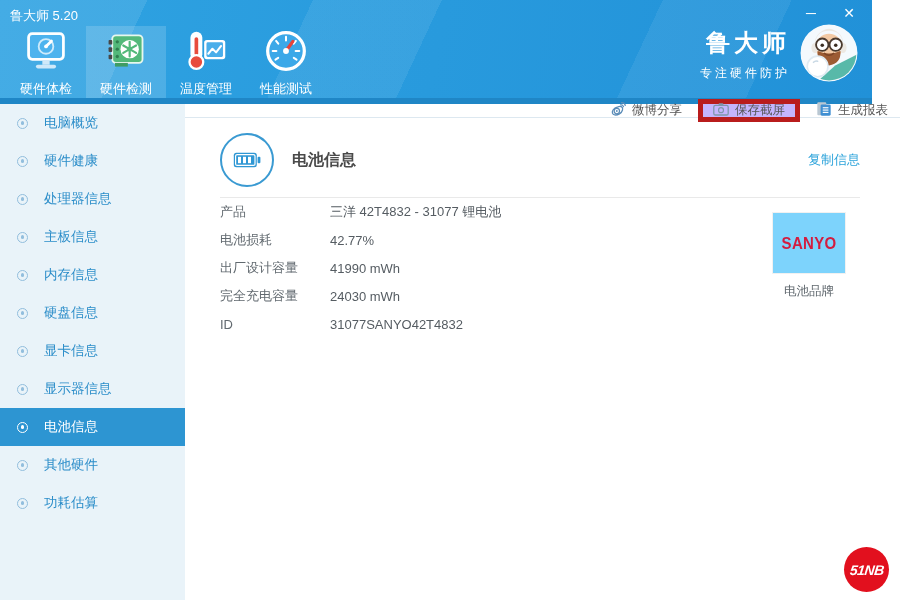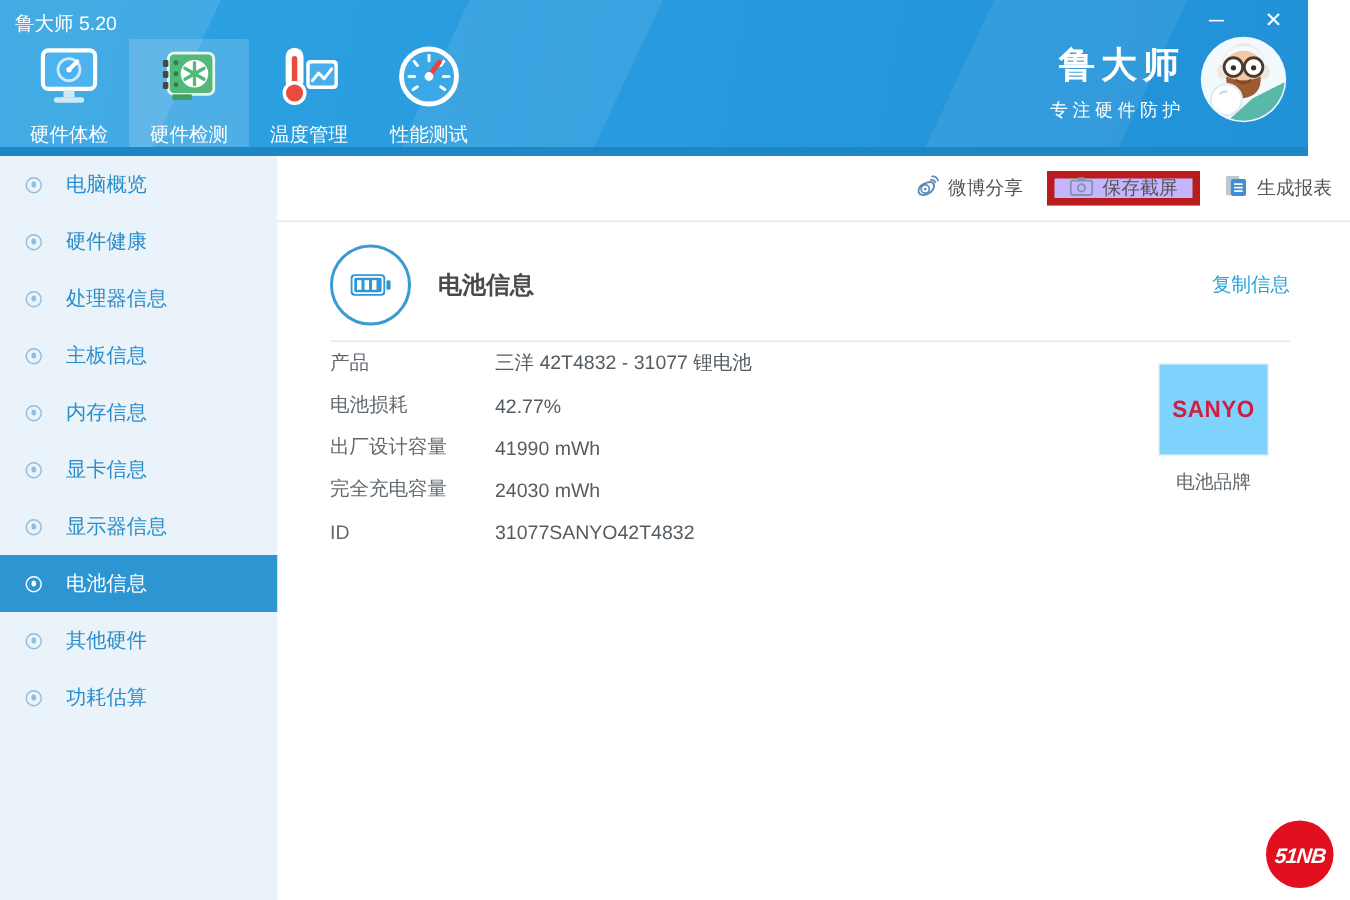--- a/index.html
+++ b/index.html
@@ -36,21 +36,21 @@
   .side-item { height:38px; display:flex; align-items:center; padding-left:17px; cursor:pointer; }
   .dot { width:11px; height:11px; border:1px solid #92bedd; border-radius:50%; position:relative; flex:0 0 auto; }
   .dot::after { content:""; position:absolute; left:50%; top:50%; width:3.5px; height:3.5px; margin:-1.75px 0 0 -1.75px; border-radius:50%; background:#92bedd; }
   .side-label { margin-left:16px; font-size:13.5px; color:#2b8dc9; }
   .side-item.active { background:#2d95d2; }
   .side-item.active .dot { border-color:#ffffff; }
   .side-item.active .dot::after { background:#ffffff; }
   .side-item.active .side-label { color:#ffffff; }
 
   .main { flex:1; position:relative; background:#ffffff; }
-  .toolbar { height:44px; display:flex; justify-content:flex-end; align-items:center; gap:16px; padding-right:12px; border-bottom:1px solid #dde8f0; }
+  .toolbar { height:14px; display:flex; justify-content:flex-end; align-items:center; gap:16px; padding-right:12px; border-bottom:1px solid #dde8f0; }
   .tool { display:flex; align-items:center; gap:6px; font-size:12.5px; color:#555; cursor:pointer; }
   .tool.boxed { border:5px solid #b91c1c; background:#c4b5fd; padding:2px 10px; height:23px; }
 
   .content { padding:0 40px 0 35px; }
   .content-header { margin-top:15px; display:flex; align-items:center; }
   .circle-icon { width:54px; height:54px; border:2px solid #3a9ad2; border-radius:50%; display:flex; align-items:center; justify-content:center; flex:0 0 auto; }
   .content-title { margin-left:18px; font-size:16px; font-weight:bold; color:#4a4a4a; }
   .copy-link { margin-left:auto; font-size:13px; color:#2aa2da; cursor:pointer; }
   .divider { margin-top:10px; border-top:1px solid #e9e9e9; }
 
@@ -208,20 +208,24 @@
       <div class="side-item">
         <span class="dot"></span>
         <span class="side-label">主板信息</span>
       </div>
       <div class="side-item">
         <span class="dot"></span>
         <span class="side-label">内存信息</span>
       </div>
       <div class="side-item">
         <span class="dot"></span>
+        <span class="side-label">硬盘信息</span>
+      </div>
+      <div class="side-item">
+        <span class="dot"></span>
         <span class="side-label">显卡信息</span>
       </div>
       <div class="side-item">
         <span class="dot"></span>
         <span class="side-label">显示器信息</span>
       </div>
       <div class="side-item active">
         <span class="dot"></span>
         <span class="side-label">电池信息</span>
       </div>

